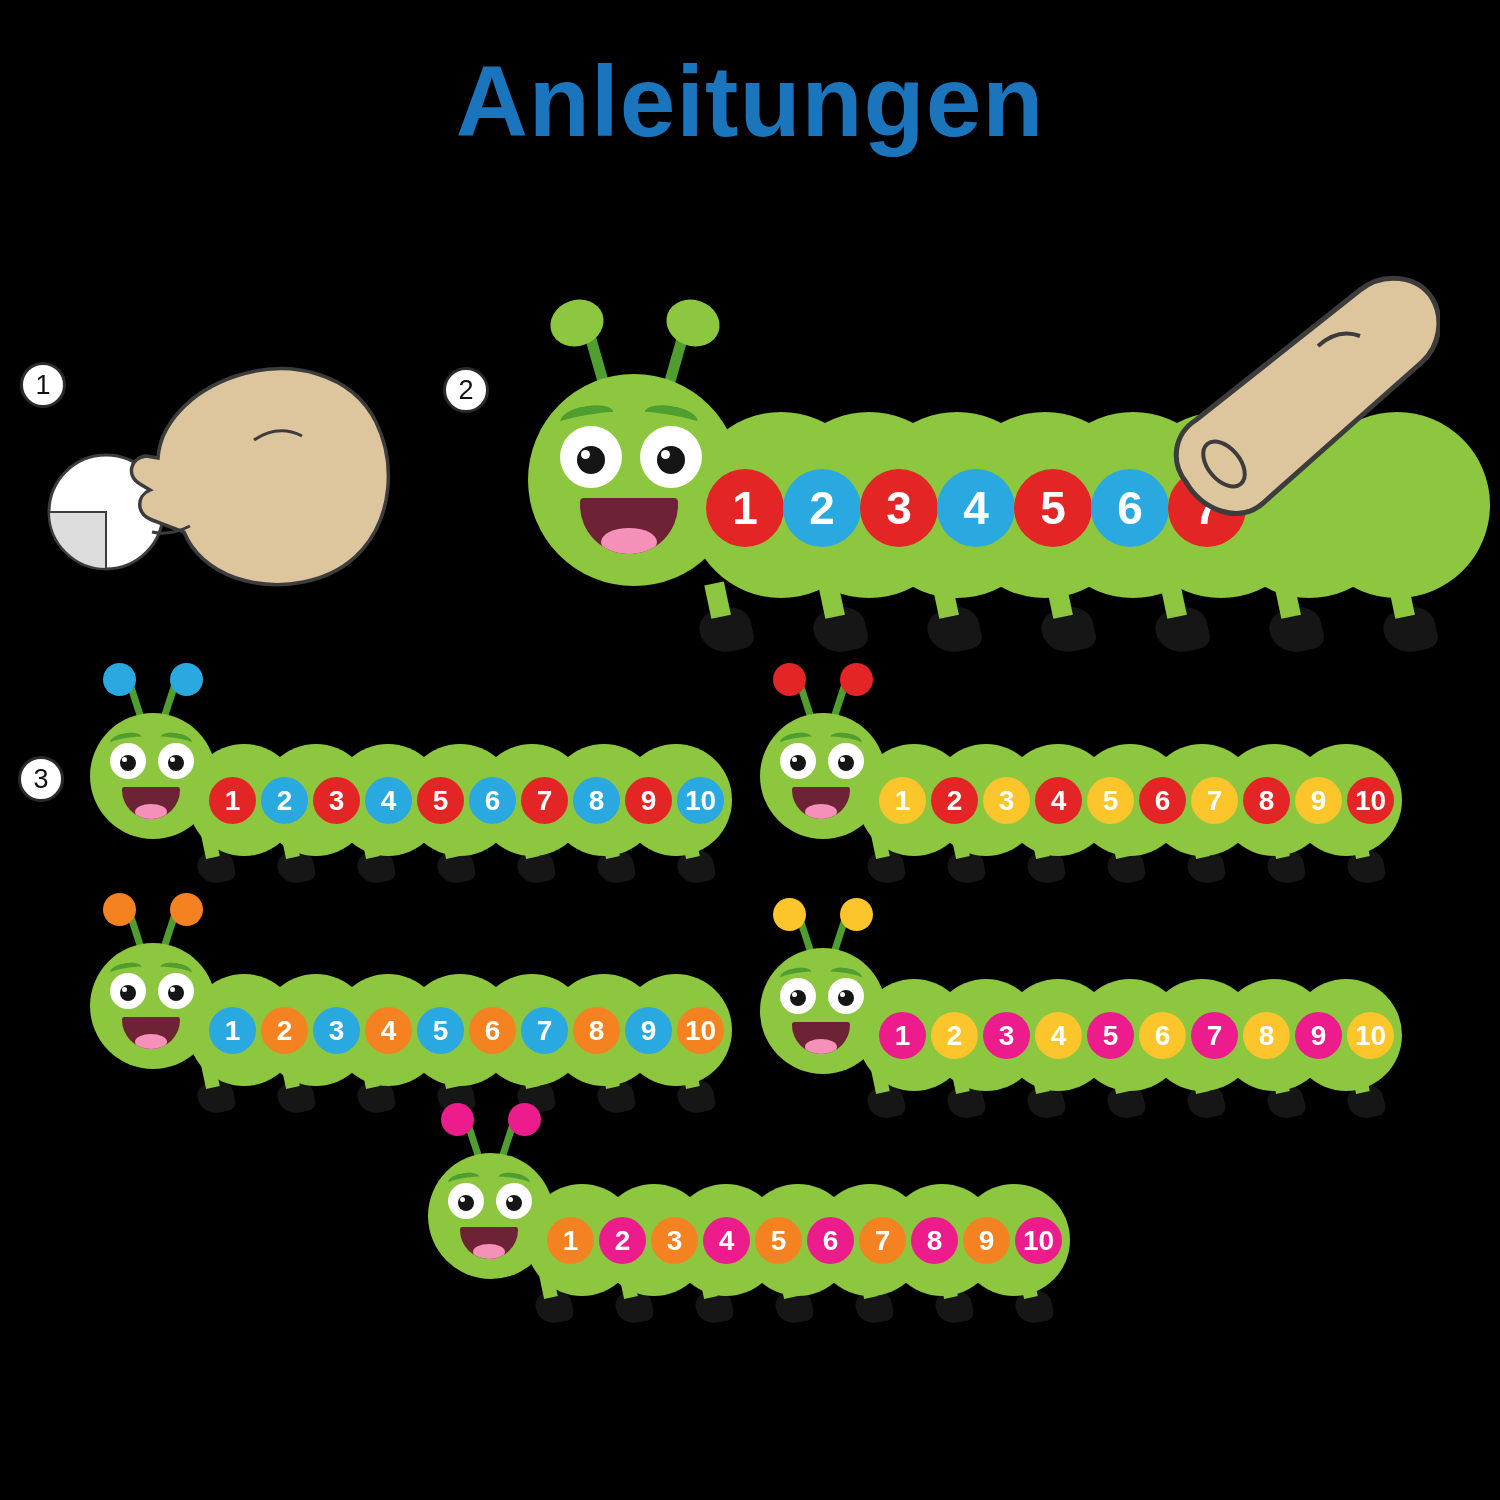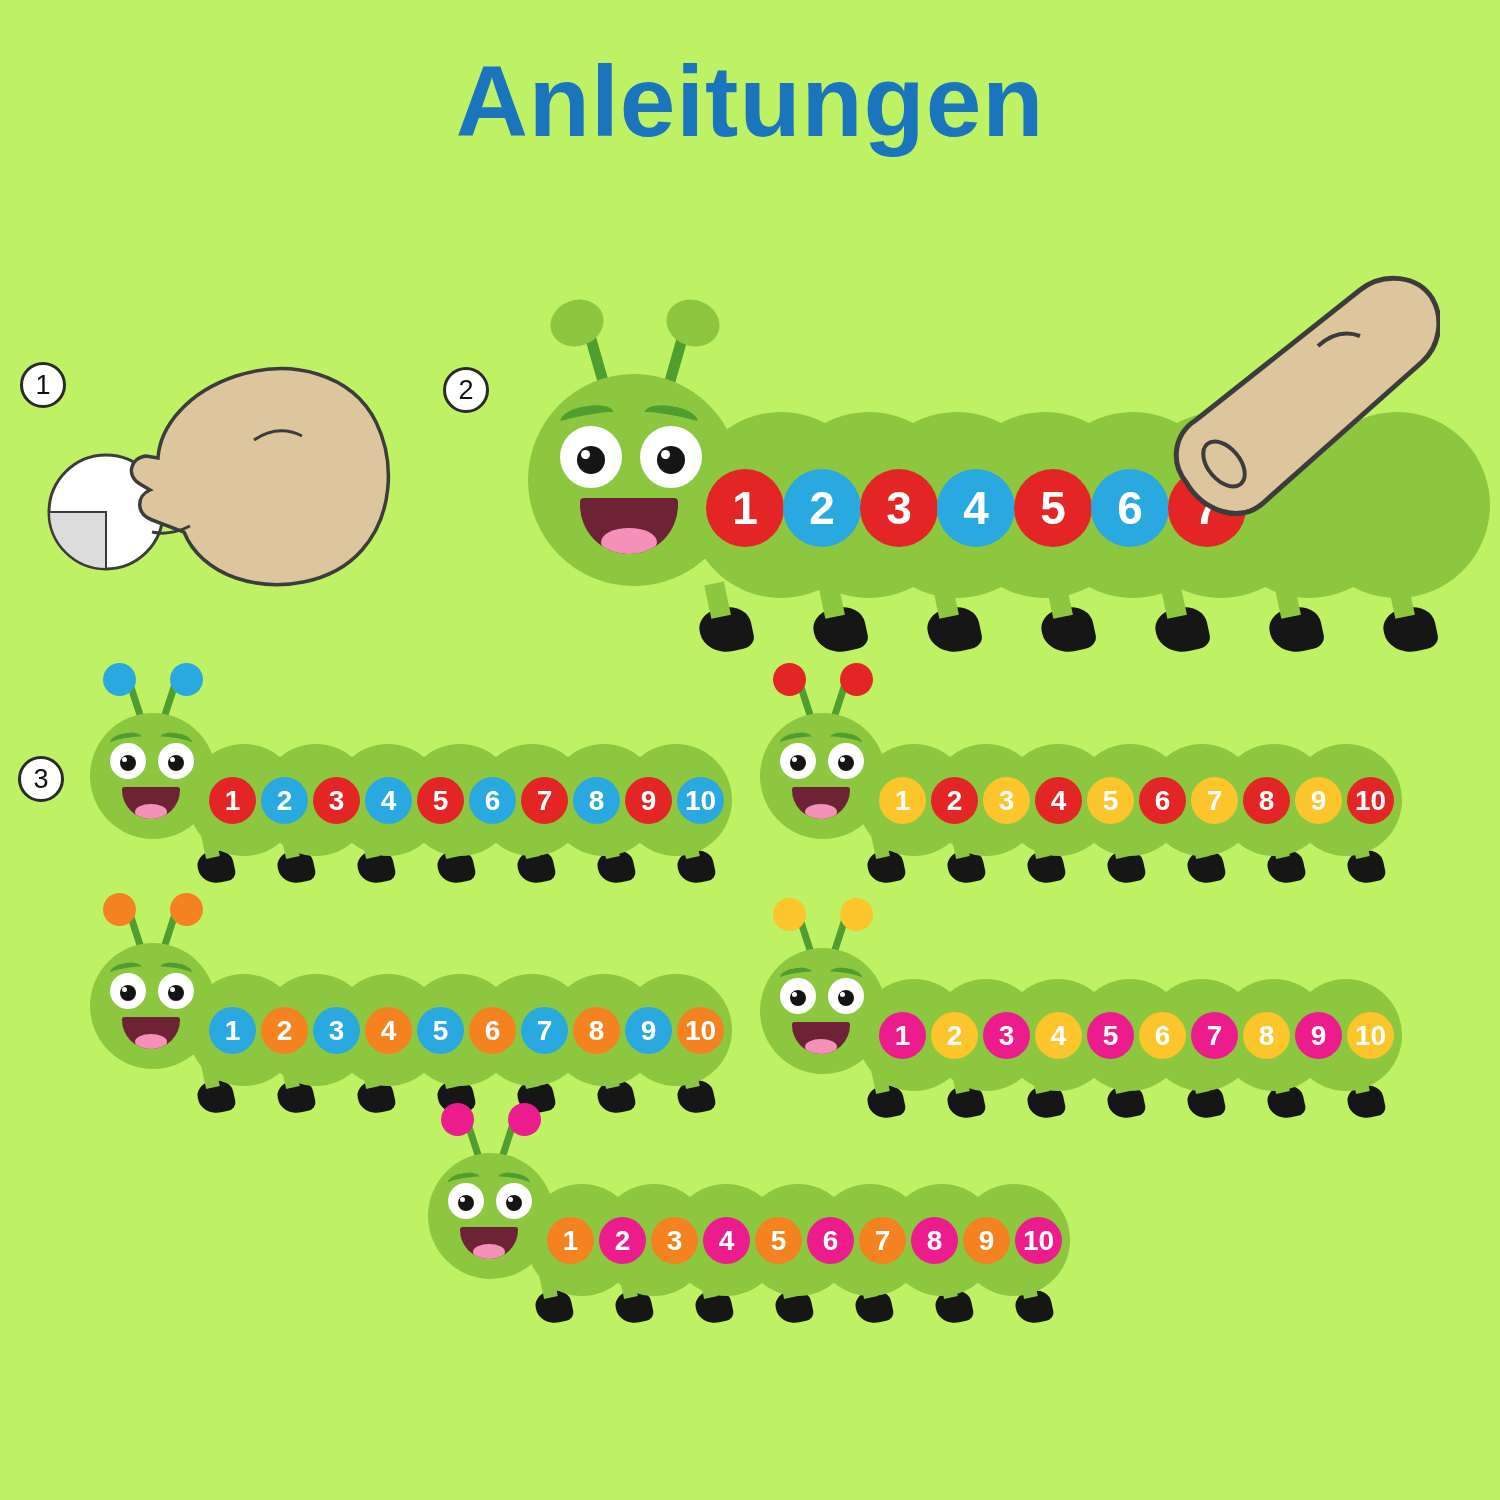--- a/index.html
+++ b/index.html
@@ -1,17 +1,17 @@
 <!DOCTYPE html>
 <html><head>
 <meta charset="utf-8">
 <style>
   * { margin:0; padding:0; box-sizing:border-box; }
   html,body { width:1500px; height:1500px; background:#ffffff; font-family:"Liberation Sans", sans-serif; }
-  .page { position:relative; width:1500px; height:1500px; background:#bef264; overflow:hidden; }
+  .page { position:relative; width:1500px; height:1500px; background:#000000; overflow:hidden; }
 
   .title { position:absolute; top:44px; left:0; width:100%; text-align:center;
            font-size:100px; font-weight:bold; color:#1b75bc; letter-spacing:1px; }
 
   .step-num { position:absolute; width:46px; height:46px; border:3px solid #2a2a2a; border-radius:50%;
               background:#fff; display:flex; align-items:center; justify-content:center;
               font-size:27px; color:#111; z-index:8; }
 
   .illu { position:absolute; }
   .hand-illu { left:40px; top:330px; width:360px; height:270px; }

